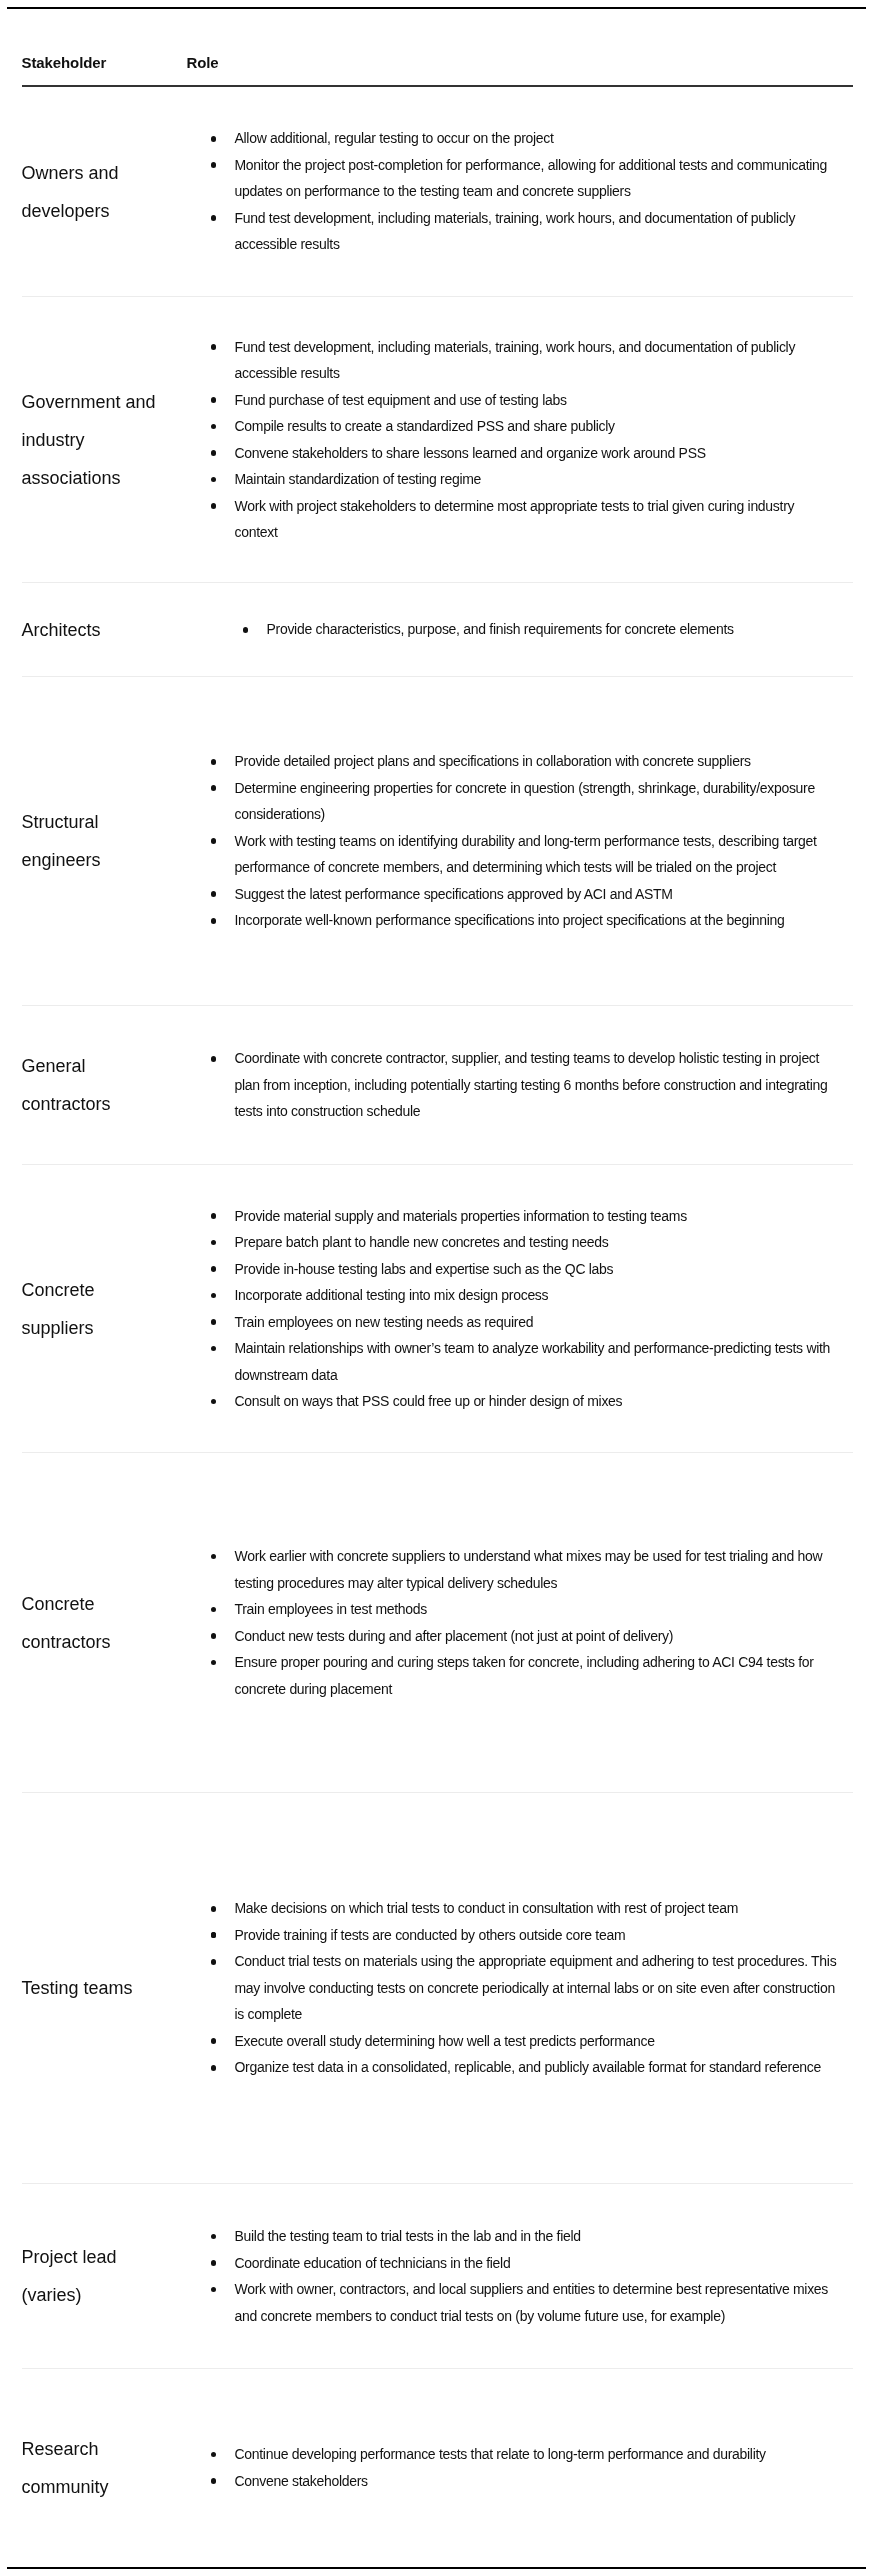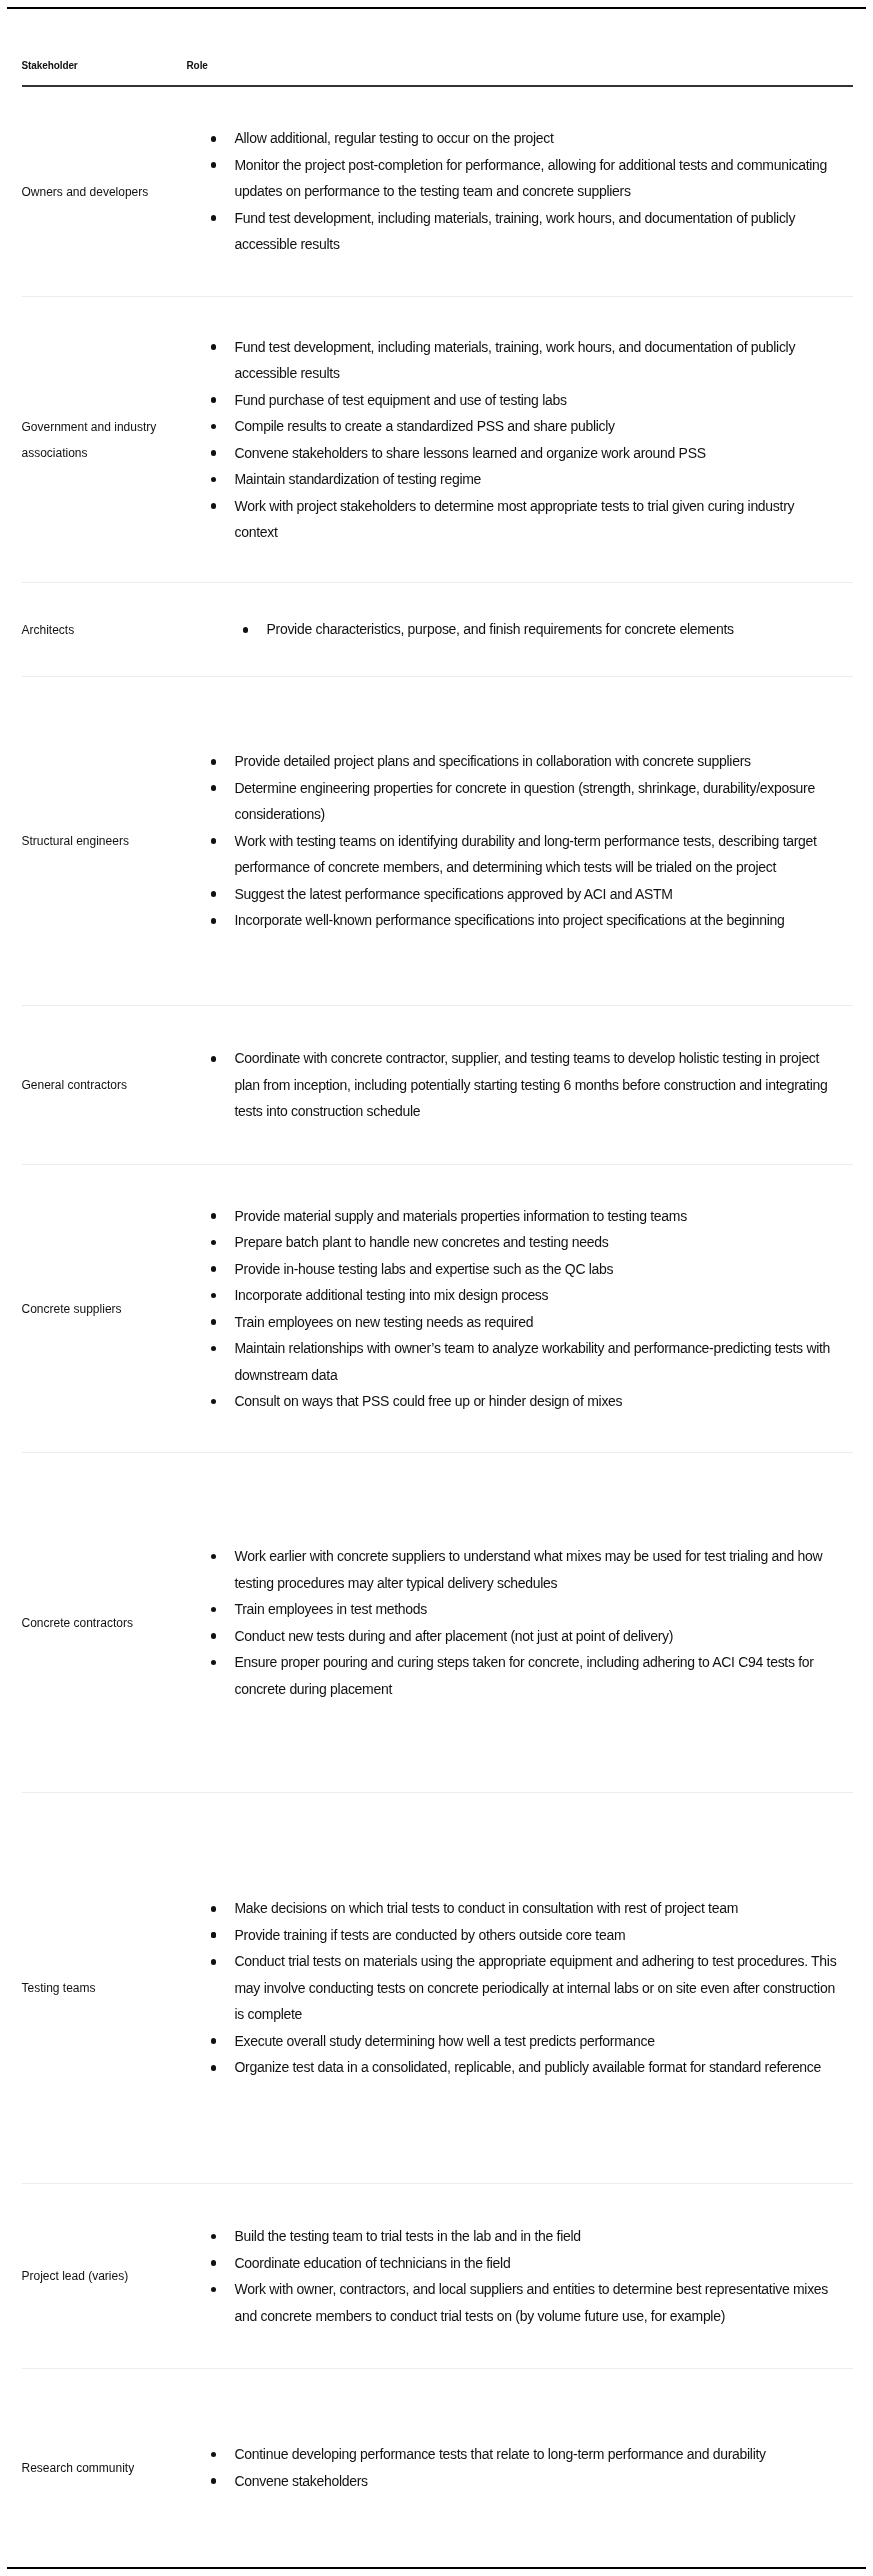--- a/index.html
+++ b/index.html
@@ -3,25 +3,25 @@
 <meta charset="utf-8">
 <style>
   html, body { margin: 0; padding: 0; background: #ffffff; }
   body { width: 873px; height: 2576px; position: relative; overflow: hidden;
          font-family: "Liberation Sans", "DejaVu Sans", sans-serif; color: #111111; }
   .frame { position: absolute; left: 7.2px; top: 7.2px; width: 859px; height: 2562px;
            border-top: 2.9px solid #000000; border-bottom: 2.9px solid #000000; box-sizing: border-box; }
   .table { position: absolute; left: 21.5px; top: 10px; width: 831px; }
   .thead { height: 77px; border-bottom: 2.9px solid #333333; display: flex; align-items: flex-end;
            box-sizing: border-box; padding-bottom: 14.3px; }
-  .th { font-weight: bold; font-size: 10px; letter-spacing: -0.1px; }
+  .th { font-weight: bold; font-size: 15px; letter-spacing: -0.1px; }
   .th.col1 { width: 165px; }
   .row { display: flex; align-items: center; border-bottom: 1.4px solid #ececec; box-sizing: border-box; }
   .row.last { border-bottom: none; }
-  .stake { width: 165px; flex: 0 0 165px; font-size: 12px; line-height: 26px; padding-right: 21.5px; box-sizing: border-box; }
+  .stake { width: 165px; flex: 0 0 165px; font-size: 18px; line-height: 38px; padding-right: 21.5px; box-sizing: border-box; }
   .roles { flex: 1 1 auto; margin: 12px; padding: 0 0 0 36px; list-style: none; }
   .roles li { position: relative; font-size: 14px; line-height: 26.5px; letter-spacing: -0.3px; }
   .roles li .bullet { position: absolute; left: -24px; top: 10.7px; width: 5.7px; height: 5.7px; border-radius: 50%; background: #111111; }
 </style>
 </head>
 <body>
 
 <div class="frame"></div>
 
 <div class="table">

